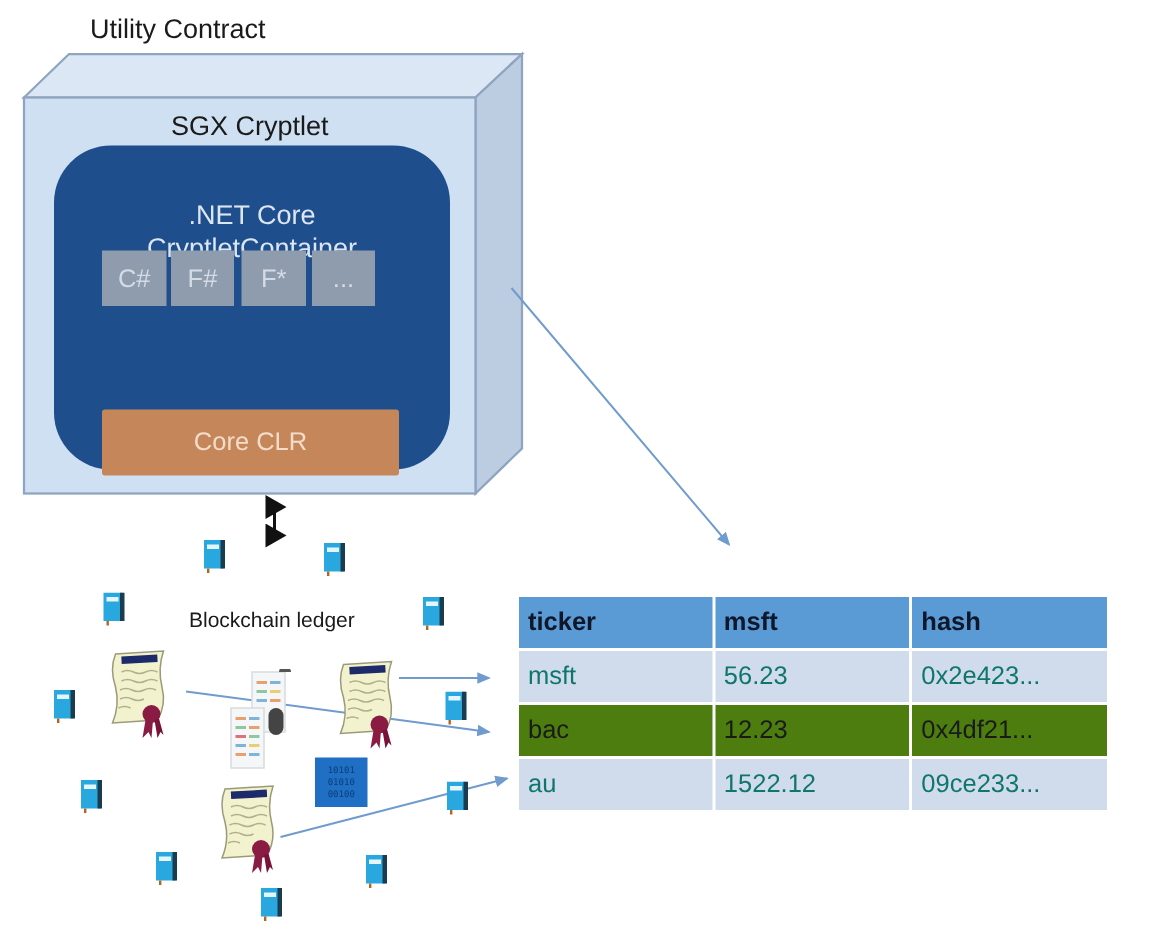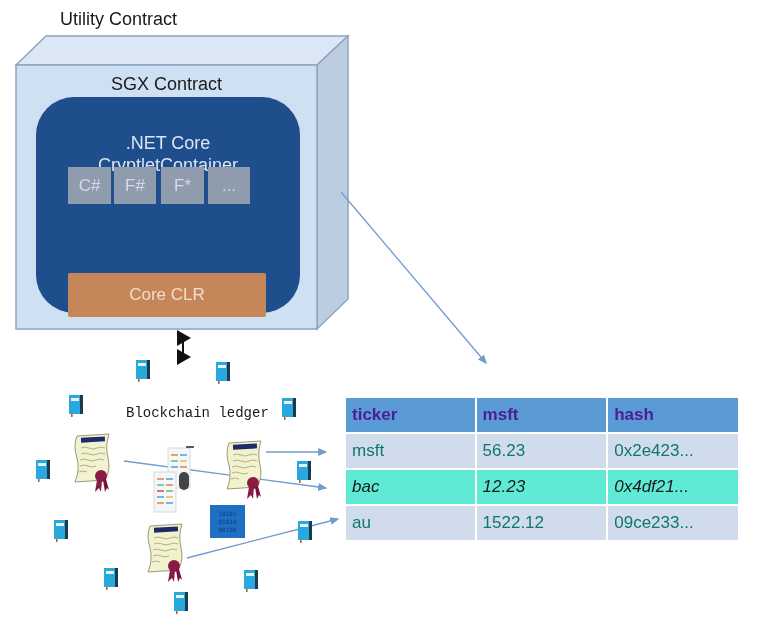--- a/index.html
+++ b/index.html
@@ -16,24 +16,24 @@
               display: flex; align-items: center; justify-content: center; }
   .cryptlet { left: 118px; top: 209px; width: 94px; height: 54px; border-radius: 50%;
               background: #5b9bd5; color: #d8e6f4; font-size: 11px;
               display: flex; align-items: center; justify-content: center; }
   .clr { left: 68px; top: 273px; width: 198px; height: 44px; background: #c5875a; color: #f3dccb;
          font-size: 17px; display: flex; align-items: center; justify-content: center; border-radius: 2px; }
   .mq-title { left: 349px; top: 374px; font-size: 17px; color: #1a1a1a; }
   table.mq { position: absolute; left: 346px; top: 398px; width: 394px; border-collapse: collapse; }
   table.mq th, table.mq td { text-align: left; padding: 0 0 0 6px; font-size: 17px; height: 34px;
                              border-right: 2px solid #ffffff; border-bottom: 2px solid #ffffff; }
-  table.mq th { background: #5b9bd5; color: #4c1d95; font-weight: bold; margin-left: 39px; }
+  table.mq th { background: #5b9bd5; color: #0f172a; font-weight: bold; margin-left: 39px; }
   table.mq tr.odd td { background: #d0dcec; color: #0f766e; margin-top: 32px; }
-  table.mq tr.even td { background: #5eead4; color: #1a1a1a; font-style: italic; }
-  .ledger-label { left: 126px; top: 405px; font-size: 14px; color: #1a1a1a; font-family: Liberation Mono, monospace; }
+  table.mq tr.even td { background: #4d7c0f; color: #1a1a1a; }
+  .ledger-label { left: 126px; top: 405px; font-size: 14px; color: #1a1a1a; }
   .book { width: 16px; height: 22px; }
   .scroll { width: 58px; height: 62px; }
   .binary { left: 210px; top: 505px; width: 35px; height: 33px; background: #1f6fc4; color: #0b3e7a;
             font-size: 6px; line-height: 8px; font-family: "DejaVu Sans Mono", monospace;
             display: flex; flex-direction: column; align-items: center; justify-content: center; }
 </style>
 </head>
 <body>
 
 <div id="stage">
@@ -57,21 +57,21 @@
     <line x1="341" y1="192" x2="486" y2="363" stroke="#6f9bcf" stroke-width="1.3" marker-end="url(#arrowhead)"></line>
 
     <line x1="183" y1="338" x2="183" y2="357" stroke="#111" stroke-width="2" marker-start="url(#blk-up)" marker-end="url(#blk-up)"></line>
 
     <line x1="266" y1="452" x2="326" y2="452" stroke="#6f9bcf" stroke-width="1.3" marker-end="url(#arrowhead)"></line>
     <line x1="124" y1="461" x2="326" y2="488" stroke="#6f9bcf" stroke-width="1.3" marker-end="url(#arrowhead)"></line>
     <line x1="187" y1="558" x2="338" y2="519" stroke="#6f9bcf" stroke-width="1.3" marker-end="url(#arrowhead)"></line>
   </svg>
 
   <div class="abs title-utility">Utility Contract</div>
-  <div class="abs title-sgx">SGX Contract</div>
+  <div class="abs title-sgx">SGX Cryptlet</div>
 
   <div class="abs enclave"></div>
   <div class="abs net-core">
     <div>.NET Core</div>
     <div>CryptletContainer</div>
   </div>
 
   <div class="abs lang-box" style="left:68px;width:43px">C#</div>
   <div class="abs lang-box" style="left:114px;width:42px">F#</div>
   <div class="abs lang-box" style="left:161px;width:43px">F*</div>

